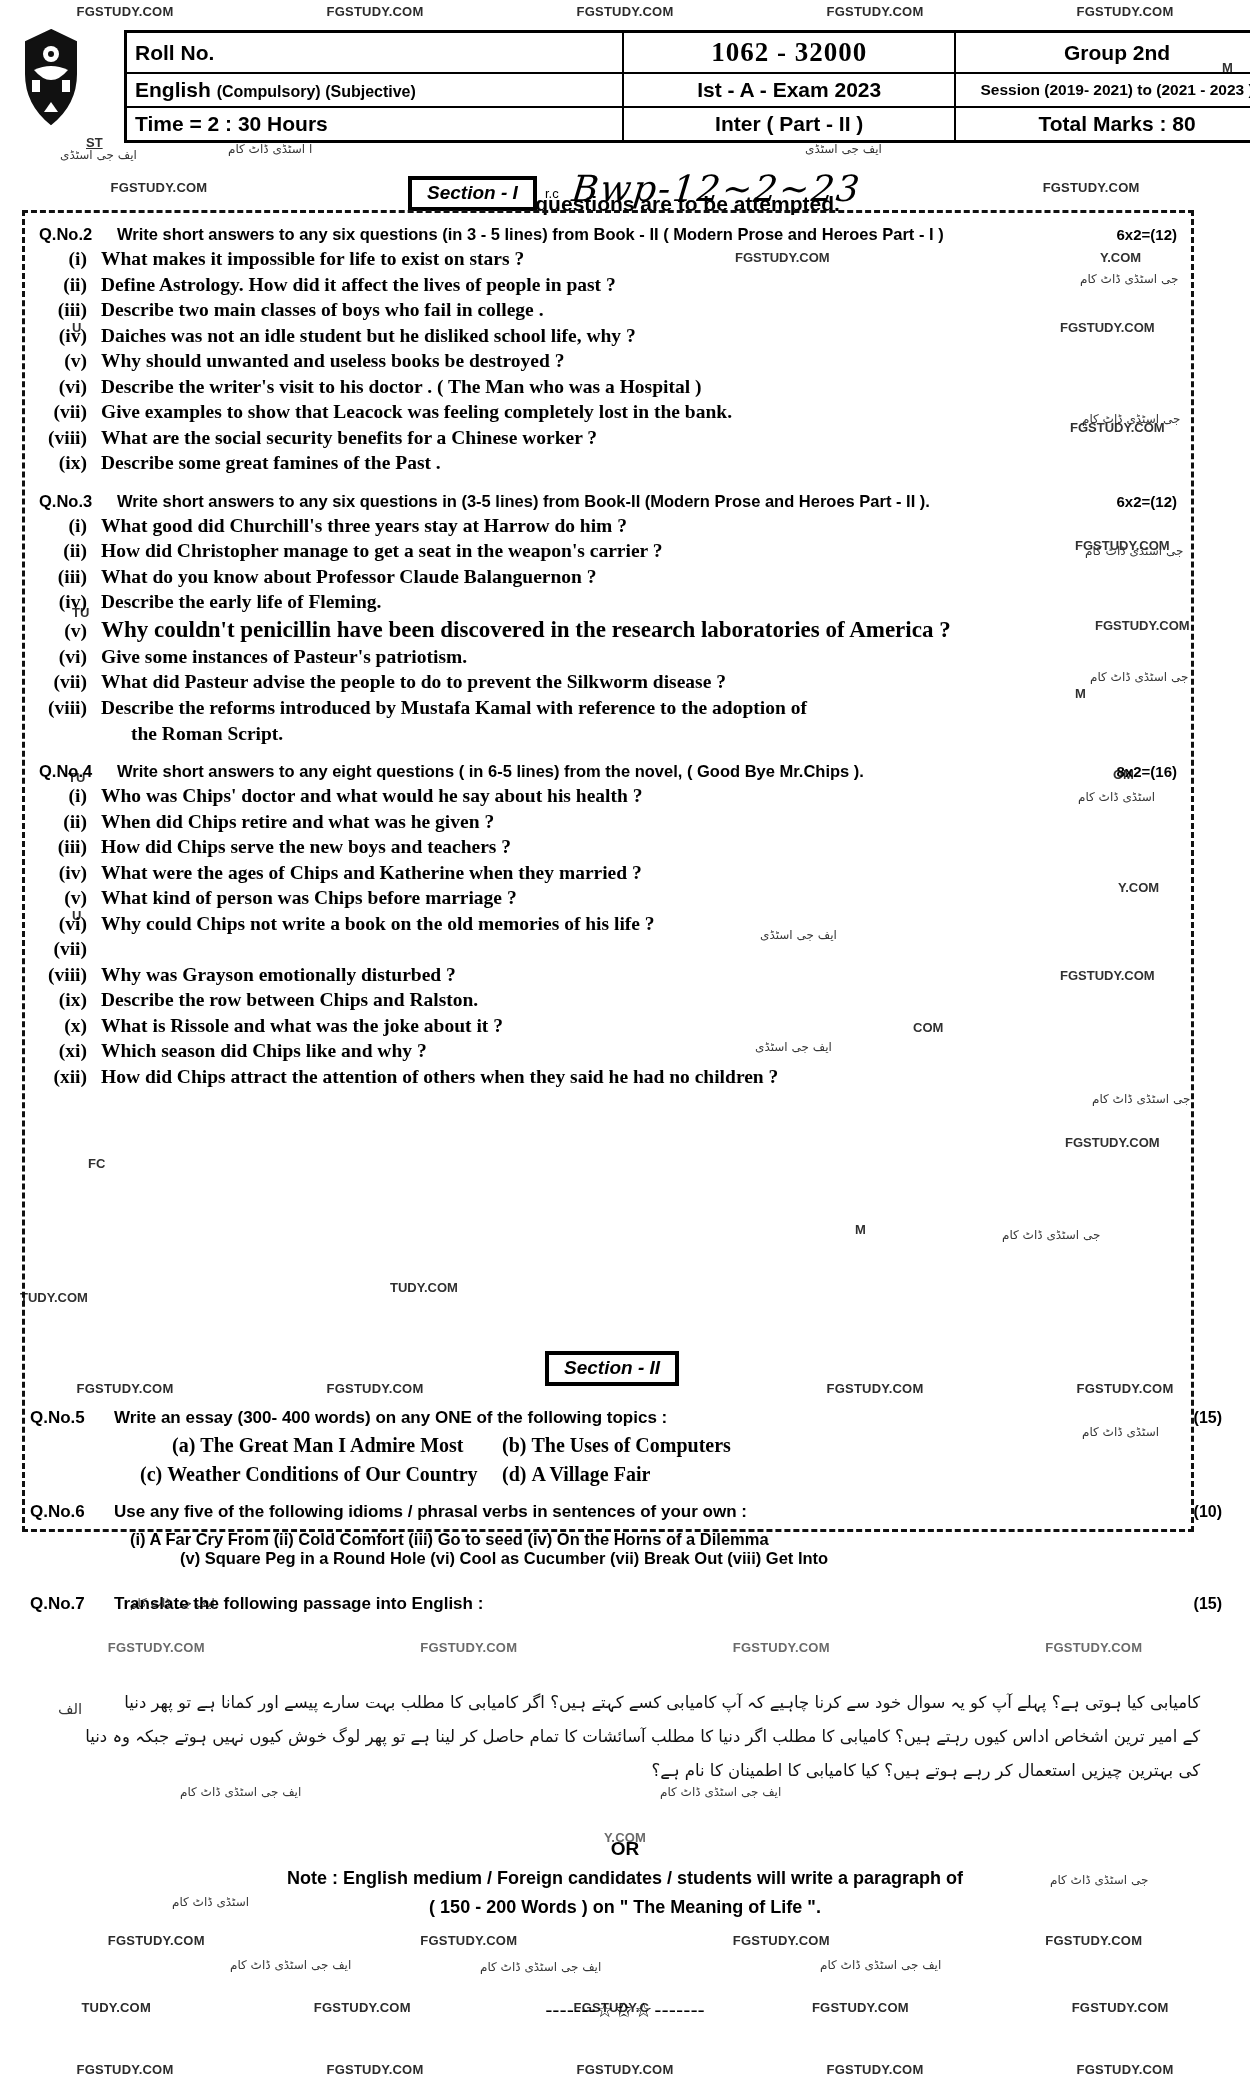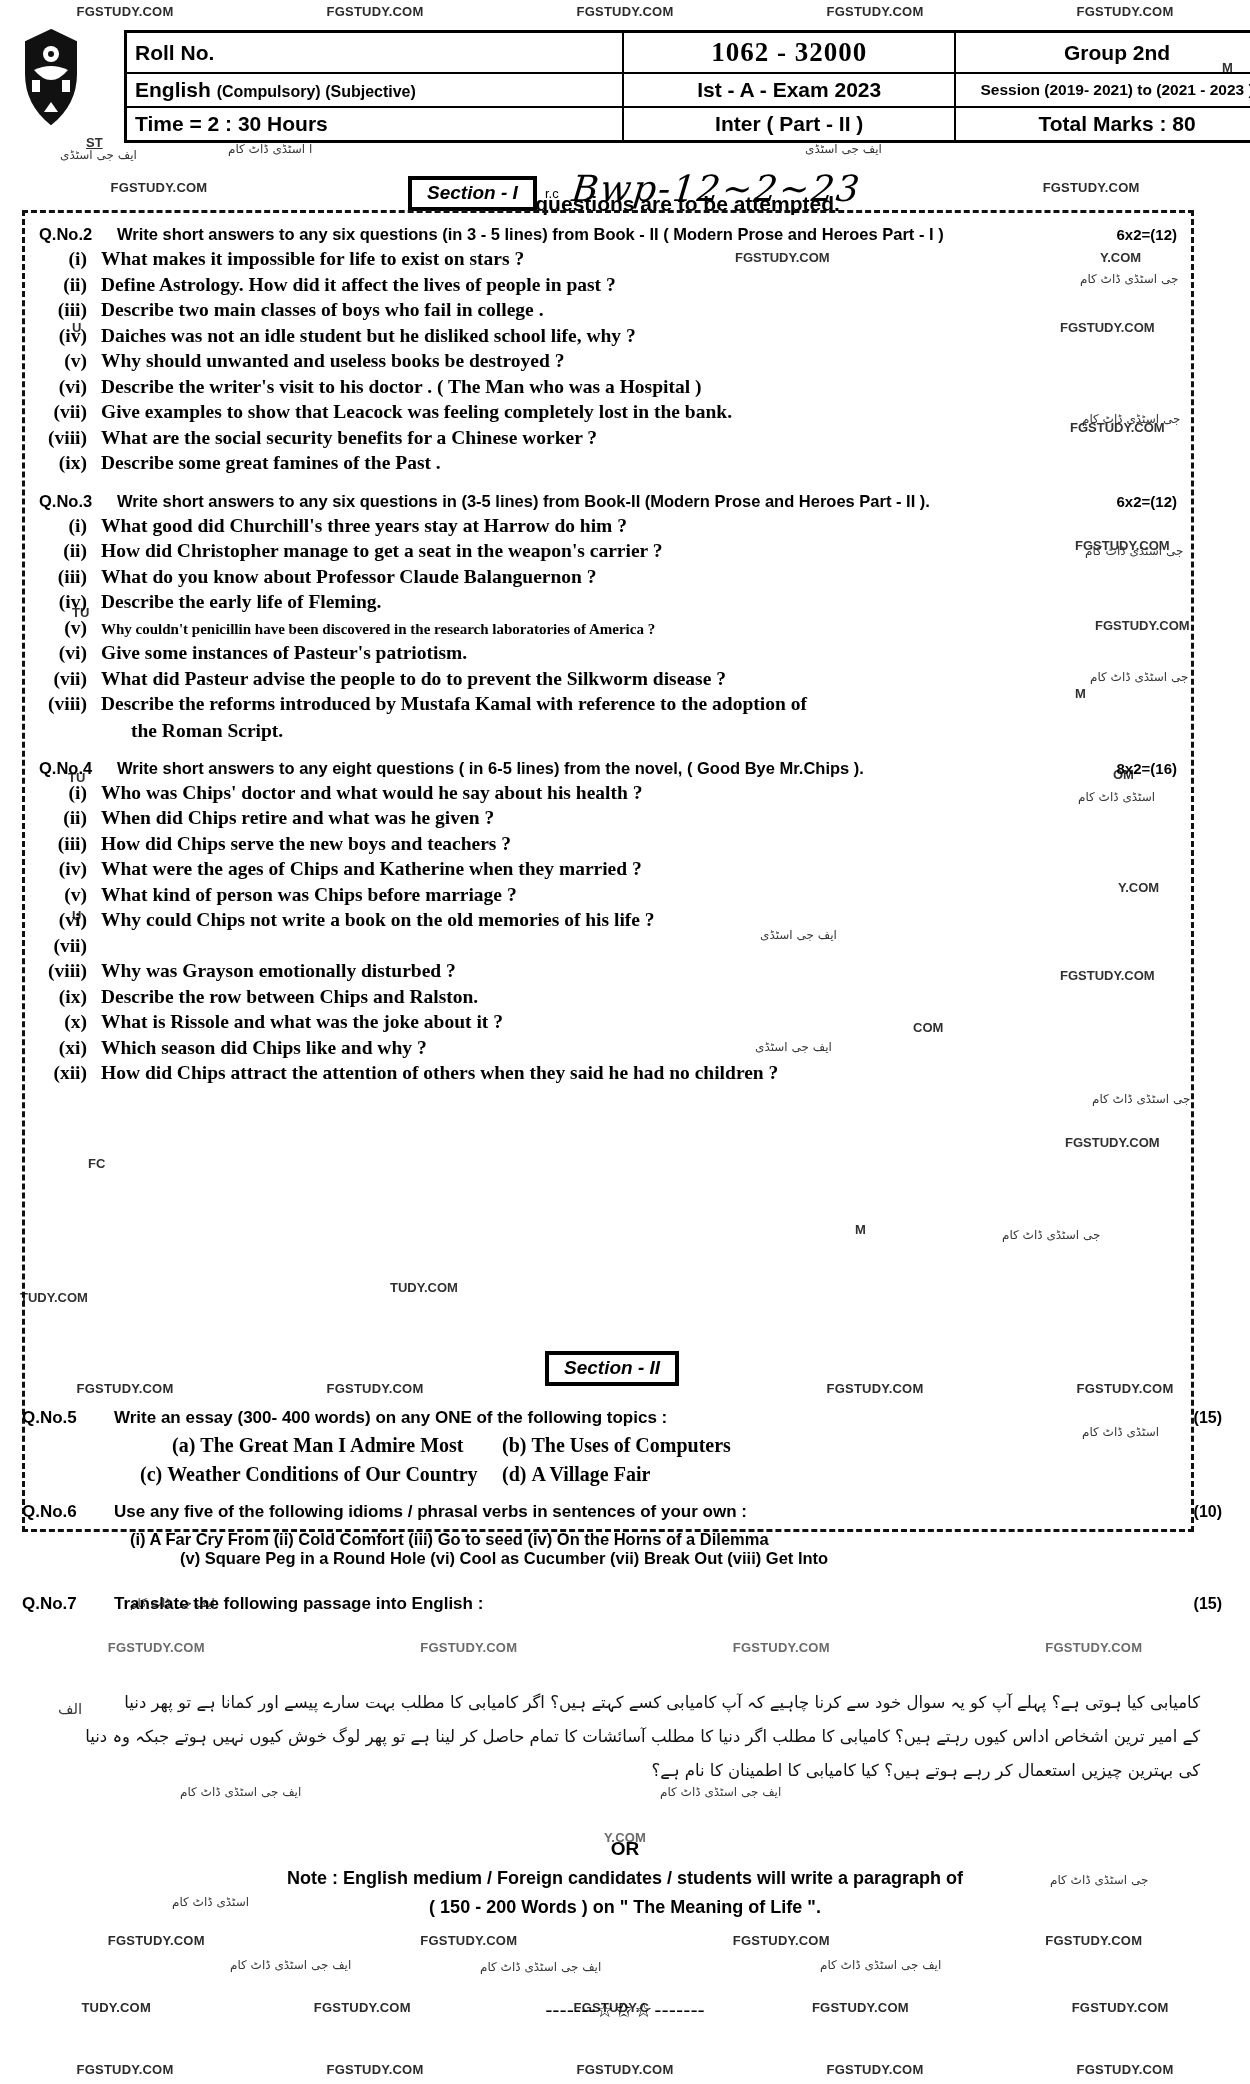--- a/index.html
+++ b/index.html
@@ -142,21 +142,21 @@
   
   .s2 {
     position:absolute; left:22px; top:1398px; width:1200px;
   }
   .s2row {
     display:flex; align-items:baseline;
     font-family:"Liberation Sans", sans-serif;
     font-weight:700; font-size:17px;
     margin-top:10px; white-space:nowrap;
   }
-  .s2row .qno { width:92px; flex:none; }
+  .s2row .qno { width:92px; flex:none; padding-left:8px; }
   .s2row .qtext { flex:1; }
   .s2row .marks { flex:none; width:56px; text-align:right; font-size:16px;}
 
   .topics {
     font-family:"Liberation Serif", serif;
     font-weight:700; font-size:20px;
     margin-top:6px; padding-left:150px;
     display:flex;
   }
   .topics .t-a { width:330px; }
@@ -412,21 +412,21 @@
     <li>
         <span class="rn">(iii)</span>
         <span class="body">What do you know about Professor Claude Balanguernon ?</span>
       </li>
     <li>
         <span class="rn">(iv)</span>
         <span class="body">Describe the early life of Fleming.</span>
       </li>
     <li>
         <span class="rn">(v)</span>
-        <span class="body" style="font-size:15px">Why couldn't penicillin have been discovered in the research laboratories of America ?</span>
+        <span class="body" style="font-size:23px">Why couldn't penicillin have been discovered in the research laboratories of America ?</span>
       </li>
     <li>
         <span class="rn">(vi)</span>
         <span class="body">Give some instances of Pasteur's patriotism.</span>
       </li>
     <li>
         <span class="rn">(vii)</span>
         <span class="body">What did Pasteur advise the people to do to prevent the Silkworm disease ?</span>
       </li>
     <li>

